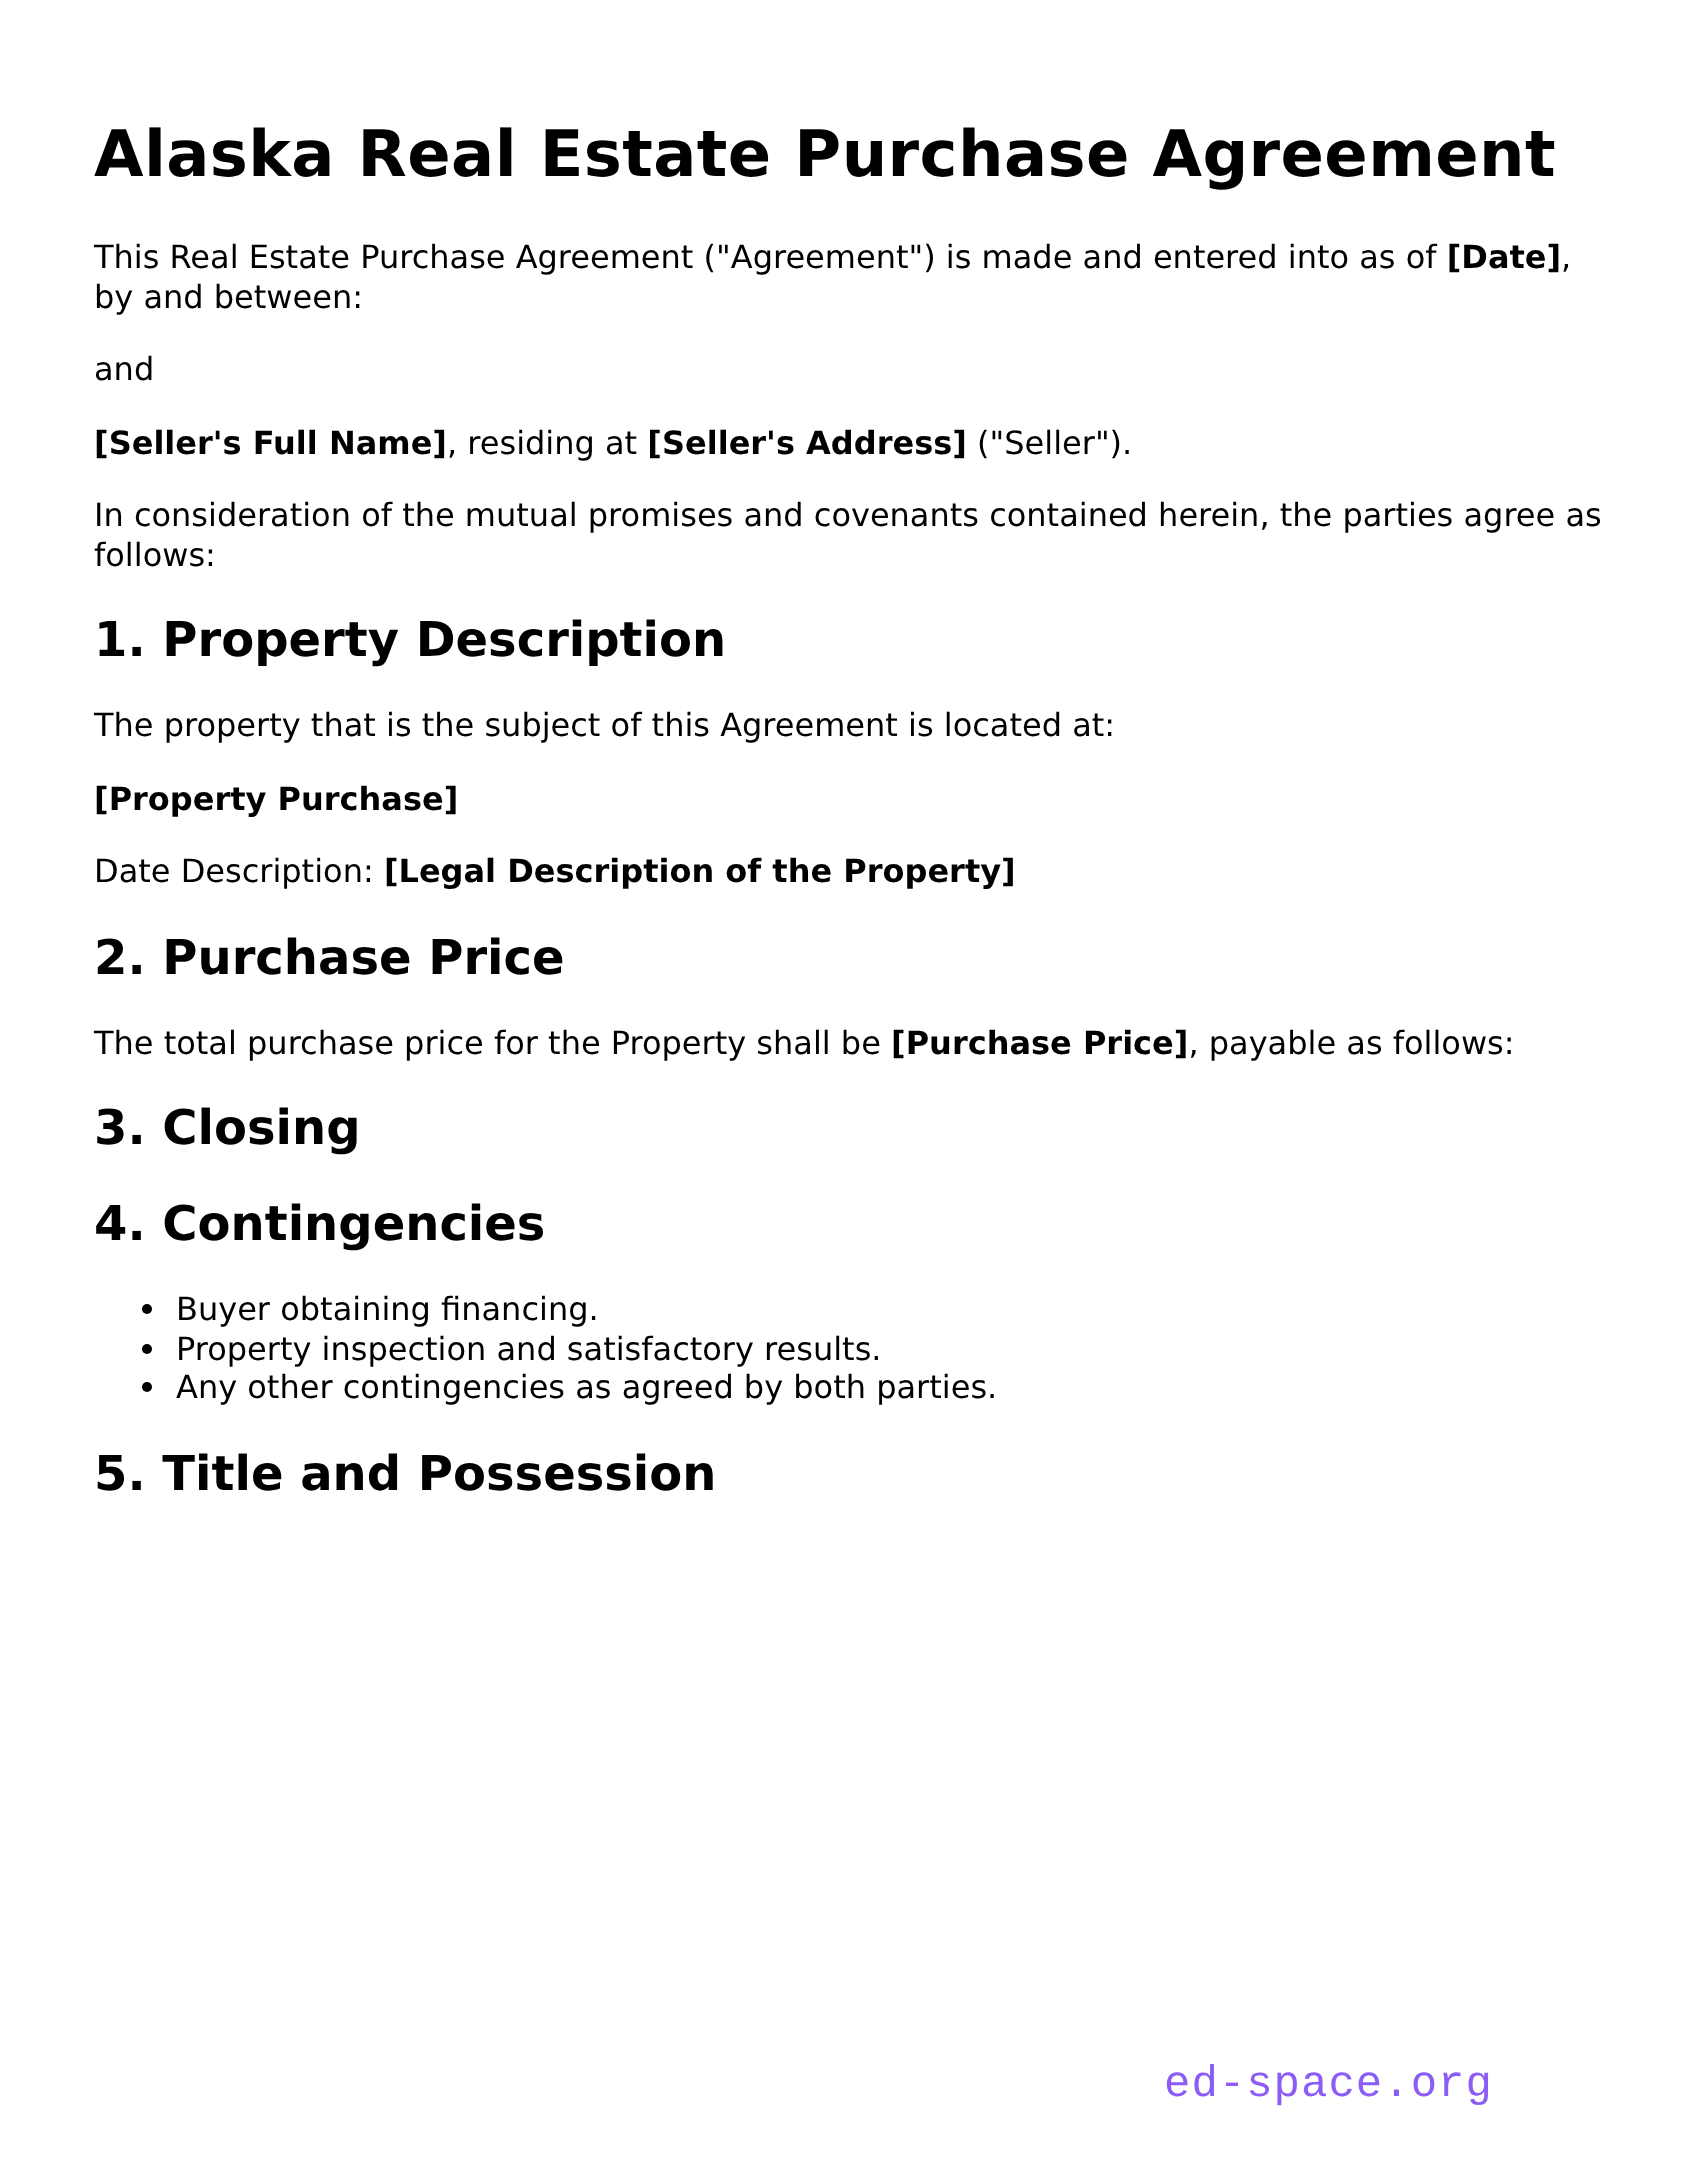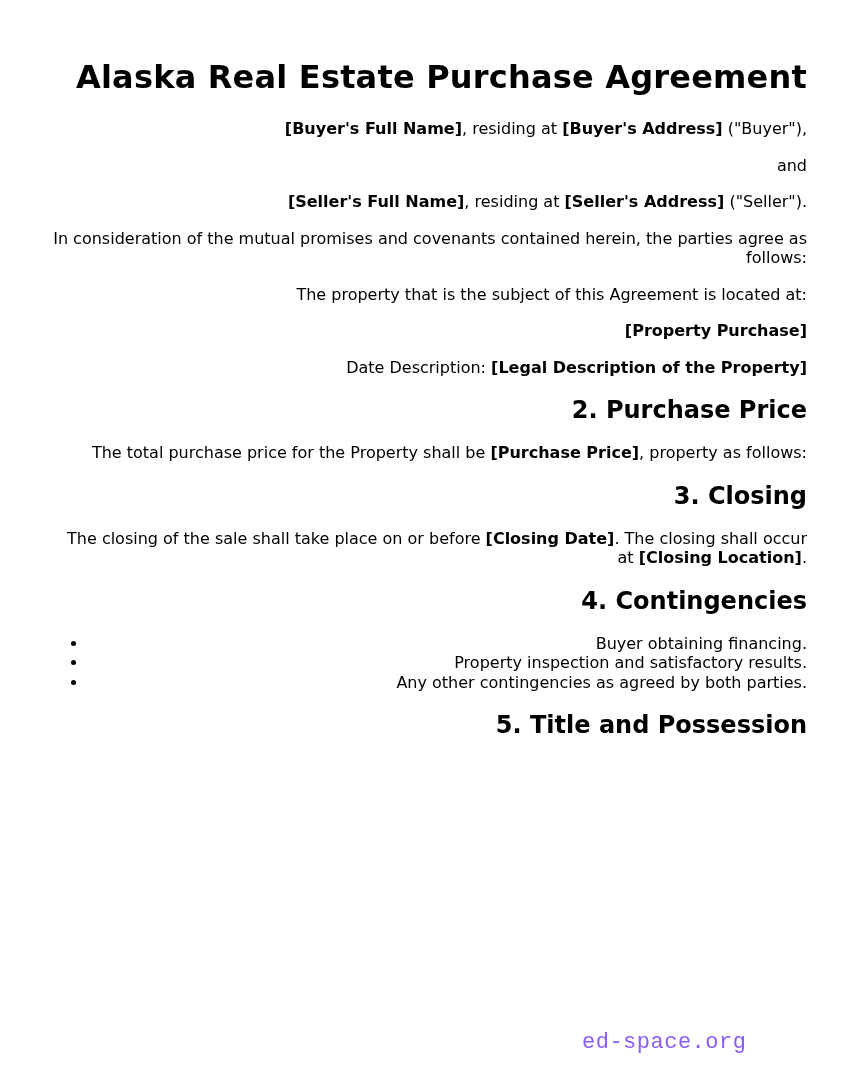--- a/index.html
+++ b/index.html
@@ -1,20 +1,20 @@
 <!DOCTYPE html>
 <html><head>
 <meta charset="utf-8">
 <style>
   html, body { margin: 0; padding: 0; background: #ffffff; }
   body {
     width: 844px; height: 1092px; position: relative; overflow: hidden;
     font-family: "DejaVu Sans", sans-serif; color: #000;
   }
-  .page { position: absolute; left: 47px; top: 58px; width: 760px; text-align: right; }
+  .page { position: absolute; left: 47px; top: 58px; width: 760px; }
   h1 {
     font-family: "DejaVu Sans", sans-serif; font-weight: bold;
     font-size: 32px; line-height: 39px; margin: 0 0 22px 0; letter-spacing: 0.2px;
   }
   h2 {
     font-family: "DejaVu Sans", sans-serif; font-weight: bold;
     font-size: 24px; line-height: 30px; margin: 18px 0 18px 0;
   }
   p { font-size: 16px; line-height: 19.5px; margin: 0 0 17px 0; }
   b { font-weight: bold; }
@@ -26,37 +26,37 @@
     letter-spacing: 0.5px;
   }
 </style>
 </head>
 <body>
 
 <div class="page">
   <h1>Alaska Real Estate Purchase Agreement</h1>
 
   <p>
-    <b>[Buyer's Full Name]</b><span>, residing at </span><b>[Buyer's Address]</b><span> ("Buyer"),</span>
+    <span>This Real Estate Purchase Agreement ("Agreement") is made and entered into as of </span><b>[Date]</b><span>, by and between:</span>
   </p>
   <p>and</p>
   <p>
     <b>[Seller's Full Name]</b><span>, residing at </span><b>[Seller's Address]</b><span> ("Seller").</span>
   </p>
   <p>In consideration of the mutual promises and covenants contained herein, the parties agree as follows:</p>
 
+  <h2>1. Property Description</h2>
   <p>The property that is the subject of this Agreement is located at:</p>
   <p><b>[Property Purchase]</b></p>
   <p><span>Date Description: </span><b>[Legal Description of the Property]</b></p>
 
   <h2>2. Purchase Price</h2>
-  <p><span>The total purchase price for the Property shall be </span><b>[Purchase Price]</b><span>, property as follows:</span></p>
+  <p><span>The total purchase price for the Property shall be </span><b>[Purchase Price]</b><span>, payable as follows:</span></p>
 
   <h2>3. Closing</h2>
-  <p><span>The closing of the sale shall take place on or before </span><b>[Closing Date]</b><span>. The closing shall occur at </span><b>[Closing Location]</b><span>.</span></p>
 
   <h2>4. Contingencies</h2>
   <ul>
     <li>Buyer obtaining financing.</li>
     <li>Property inspection and satisfactory results.</li>
     <li>Any other contingencies as agreed by both parties.</li>
   </ul>
 
   <h2>5. Title and Possession</h2>
 </div>

